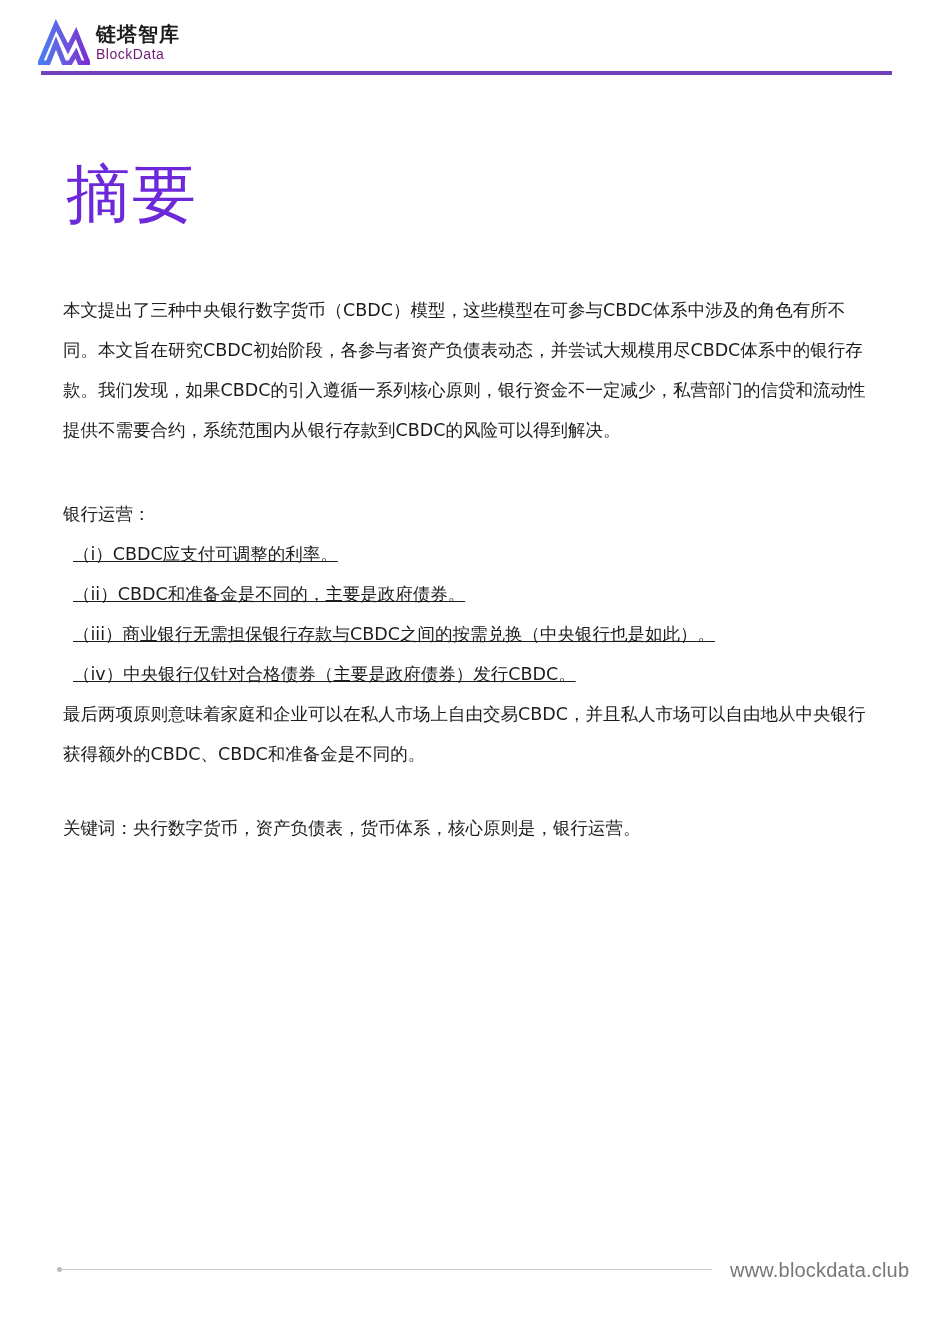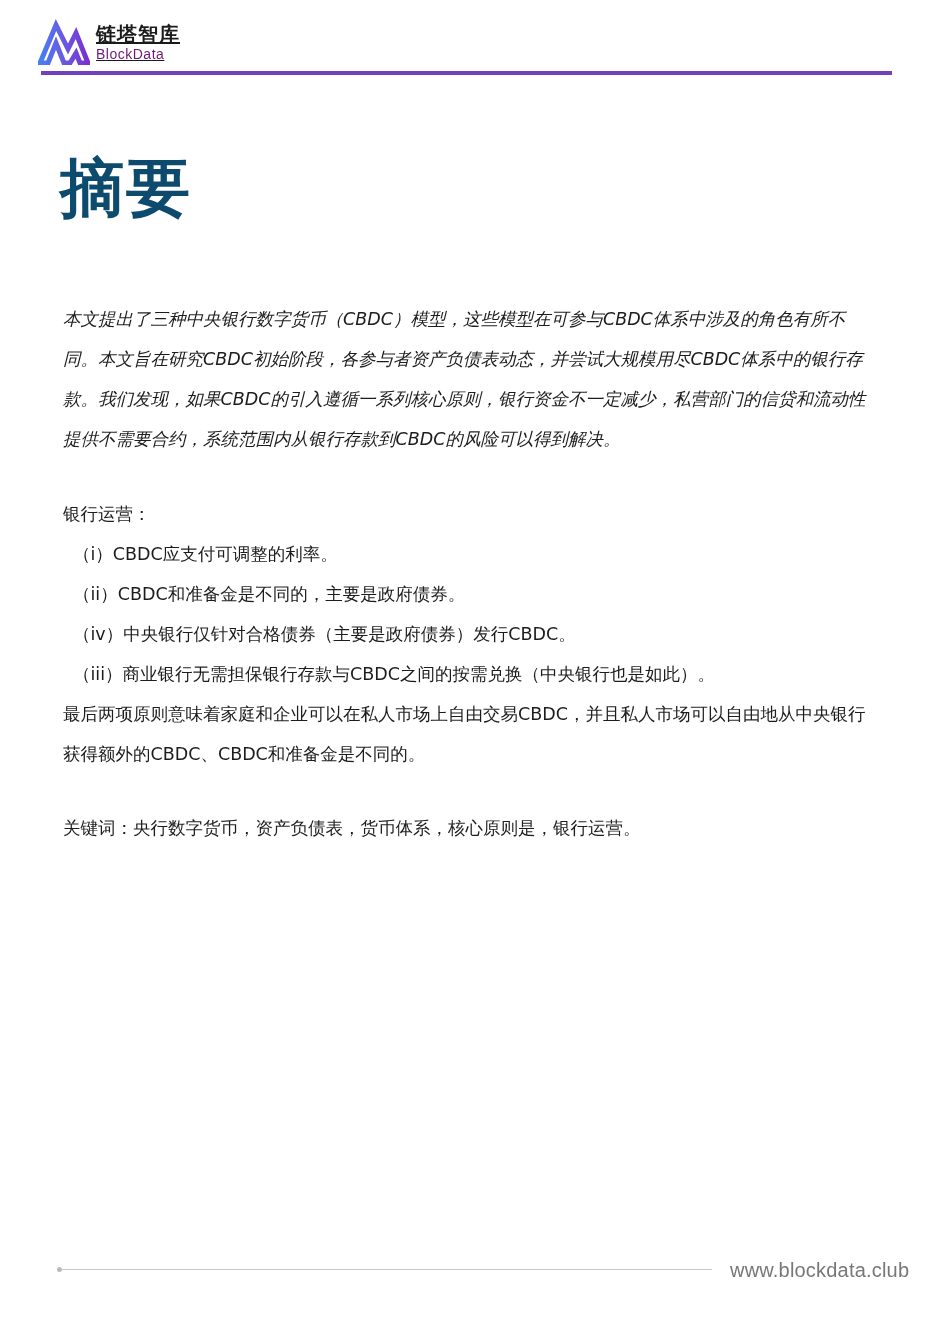--- a/index.html
+++ b/index.html
@@ -15,21 +15,20 @@
       font-family: "DejaVu Sans", "Liberation Sans", sans-serif;
       color: #1a1a1a;
     }
     .header {
       position: absolute;
       left: 38px;
       top: 18px;
       height: 48px;
       display: flex;
       align-items: center;
-      text-decoration: underline;
     }
     .logo-mark {
       width: 52px;
       height: 46px;
       display: block;
     }
     .brand {
       margin-left: 6px;
       display: flex;
       flex-direction: column;
@@ -53,40 +52,40 @@
       left: 41px;
       top: 71px;
       width: 851px;
       height: 4px;
       background: #7140bd;
     }
     .page-title {
       position: absolute;
       left: 58px;
       top: 154px;
-      margin: 2px;
+      margin: 8px;
       font-size: 64px;
-      font-weight: bold;
-      color: #0c4a6e;
+      font-weight: normal;
+      color: #6d28d9;
       letter-spacing: 2px;
       line-height: 1;
     }
     .body-text {
       position: absolute;
       left: 63px;
       width: 810px;
       font-size: 17.5px;
       line-height: 40px;
       color: #1c1c1c;
     }
-    .abstract { top: 299px; font-style: italic; }
+    .abstract { top: 290px; }
     .principles { top: 494px; }
     .keywords { top: 808px; }
     .body-text p { margin: 0; }
-    .principle-item { padding-left: 10px; }
+    .principle-item { padding-left: 10px; text-decoration: underline; }
     .footer-line {
       position: absolute;
       left: 60px;
       top: 1269px;
       width: 652px;
       height: 1px;
       background: #c8c8c8;
     }
     .footer-dot {
       position: absolute;
@@ -131,22 +130,22 @@
 <h1 class="page-title">摘要</h1>
 
 <div class="body-text abstract">
   <p>本文提出了三种中央银行数字货币（CBDC）模型，这些模型在可参与CBDC体系中涉及的角色有所不同。本文旨在研究CBDC初始阶段，各参与者资产负债表动态，并尝试大规模用尽CBDC体系中的银行存款。我们发现，如果CBDC的引入遵循一系列核心原则，银行资金不一定减少，私营部门的信贷和流动性提供不需要合约，系统范围内从银行存款到CBDC的风险可以得到解决。</p>
 </div>
 
 <div class="body-text principles">
   <p>银行运营：</p>
   <p class="principle-item">（i）CBDC应支付可调整的利率。</p>
   <p class="principle-item">（ii）CBDC和准备金是不同的，主要是政府债券。</p>
+  <p class="principle-item">（iii）商业银行无需担保银行存款与CBDC之间的按需兑换（中央银行也是如此）。</p>
   <p class="principle-item">（iv）中央银行仅针对合格债券（主要是政府债券）发行CBDC。</p>
-  <p class="principle-item">（iii）商业银行无需担保银行存款与CBDC之间的按需兑换（中央银行也是如此）。</p>
   <p>最后两项原则意味着家庭和企业可以在私人市场上自由交易CBDC，并且私人市场可以自由地从中央银行获得额外的CBDC、CBDC和准备金是不同的。</p>
 </div>
 
 <div class="body-text keywords">
   <p>关键词：央行数字货币，资产负债表，货币体系，核心原则是，银行运营。</p>
 </div>
 
 <div class="footer-dot"></div>
 <div class="footer-line"></div>
 <div class="footer-url">www.blockdata.club</div>

